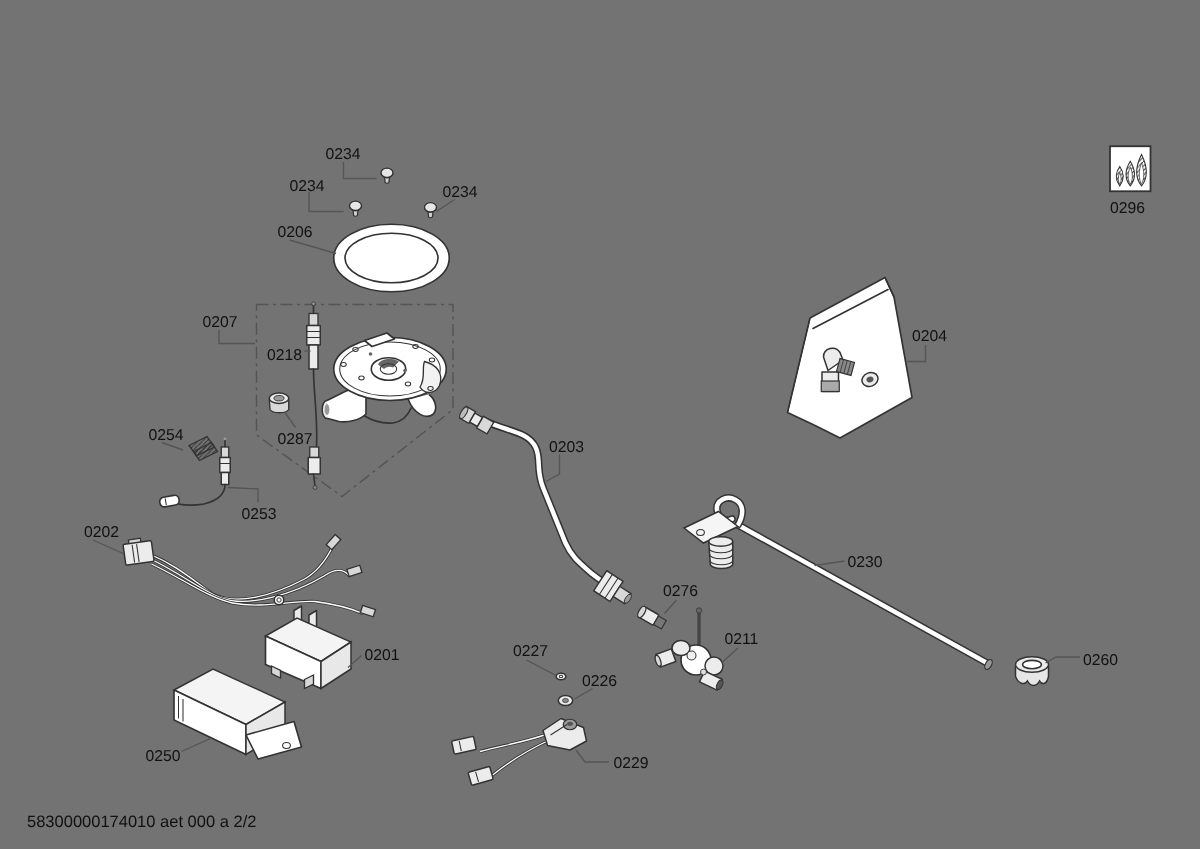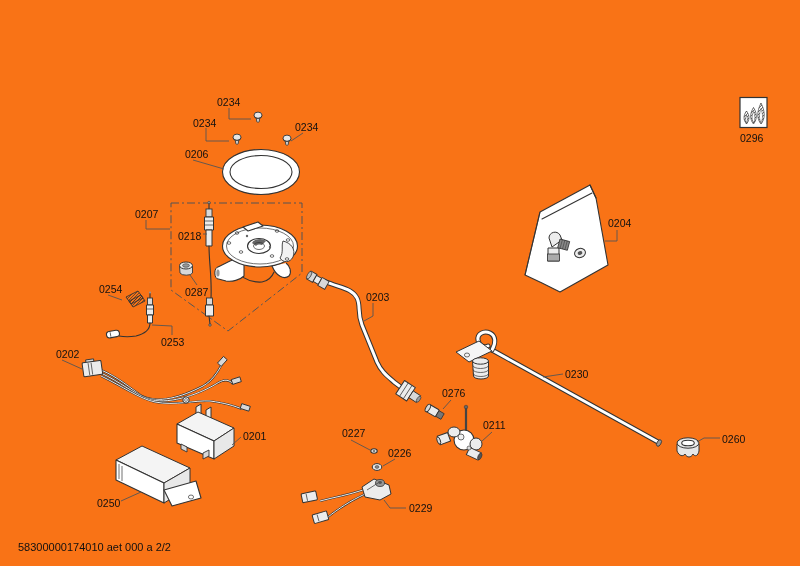--- a/index.html
+++ b/index.html
@@ -1,17 +1,17 @@
 <!DOCTYPE html>
 <html><head>
 <meta charset="utf-8">
 <style>
   html,body{margin:0;padding:0;background:#e9e9e9;}
   .page{
-    width:800px;height:566px;background:#f97316;position:relative;
+    width:800px;height:566px;background:#737373;position:relative;
     font-family:"Liberation Sans",sans-serif;overflow:hidden;
   }
   svg{display:block;}
   .lbl{font-family:"Liberation Sans",sans-serif;font-size:10.5px;fill:#111;}
   .footer{font-family:"Liberation Sans",sans-serif;font-size:11px;fill:#111;}
   .ln{stroke:#333;fill:none;stroke-width:1.1;stroke-linecap:round;stroke-linejoin:round;}
   .thin{stroke:#333;fill:none;stroke-width:0.7;}
   .leader{stroke:#555;fill:none;stroke-width:0.9;}
   .wfill{fill:#fff;stroke:#333;stroke-width:1.1;stroke-linejoin:round;}
   .lgray{fill:#ececec;stroke:#333;stroke-width:1;stroke-linejoin:round;}

